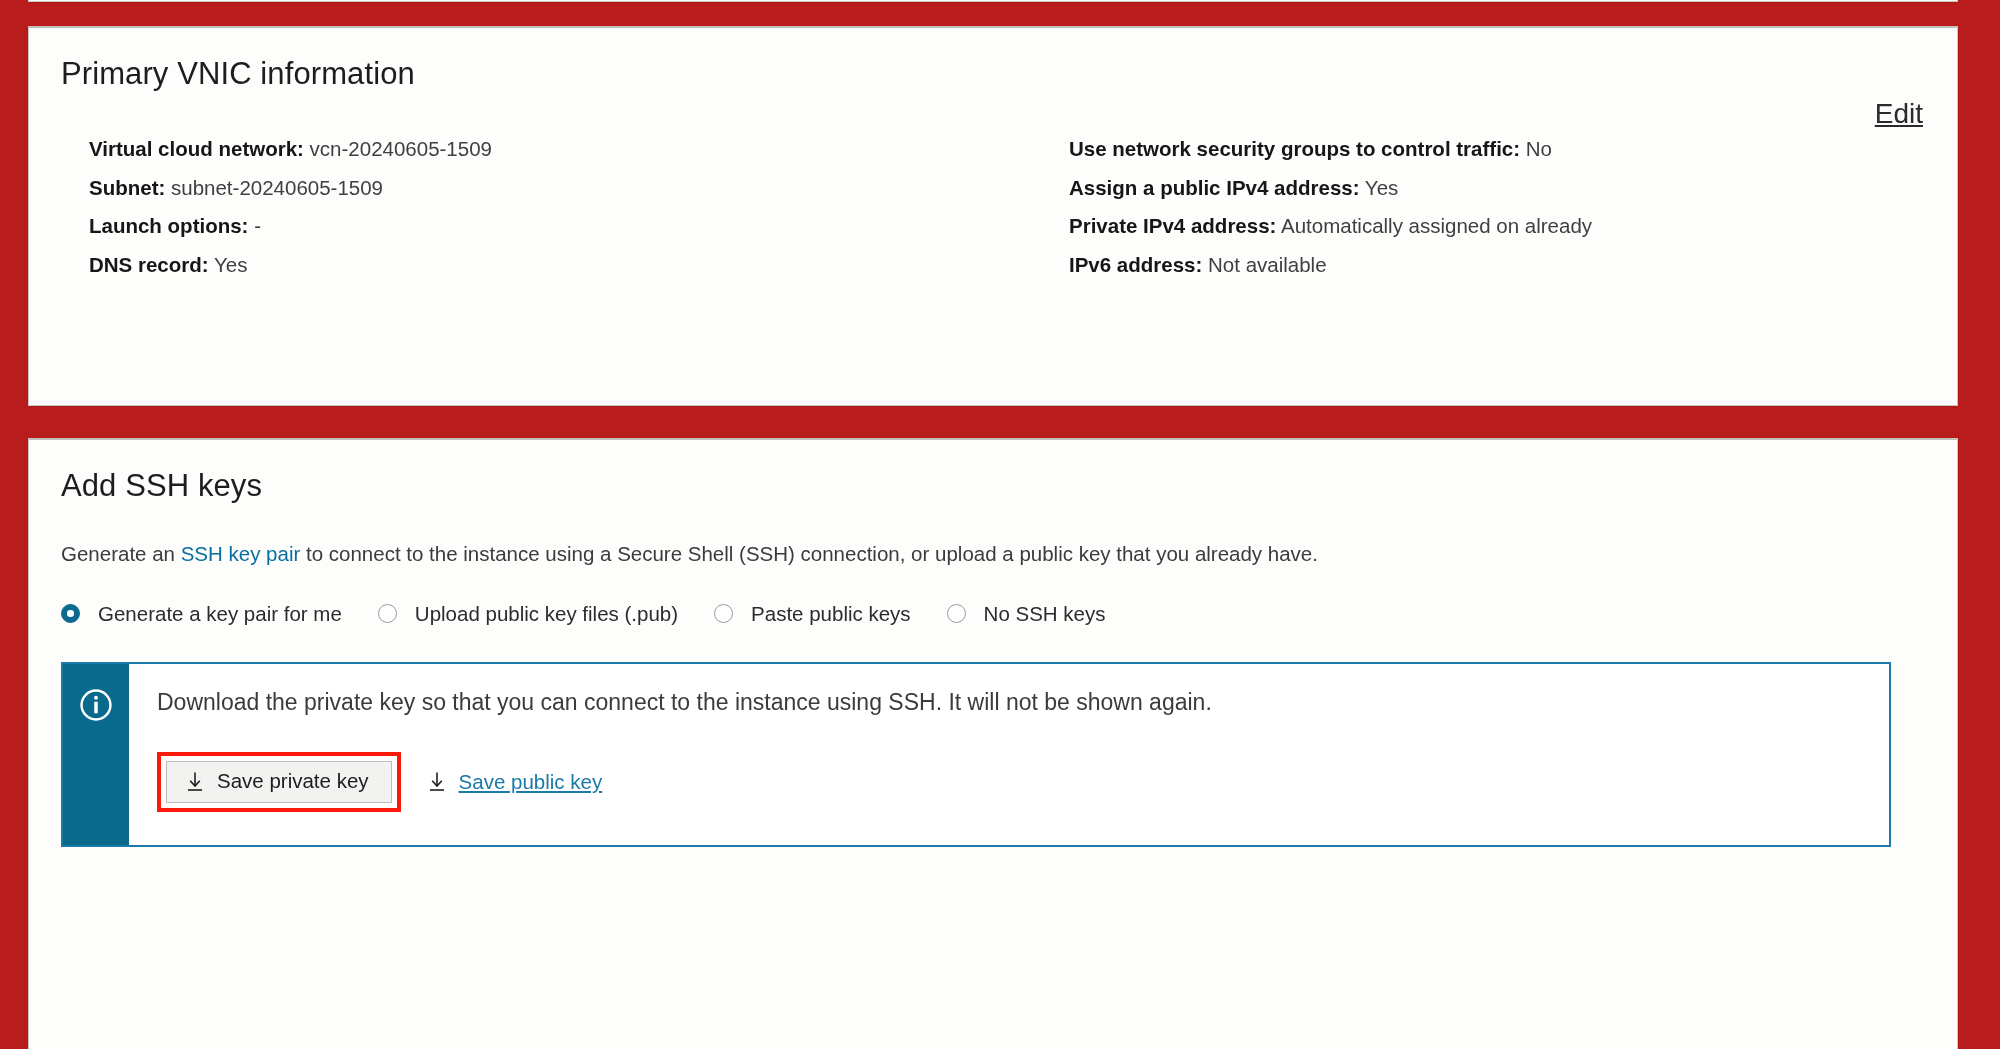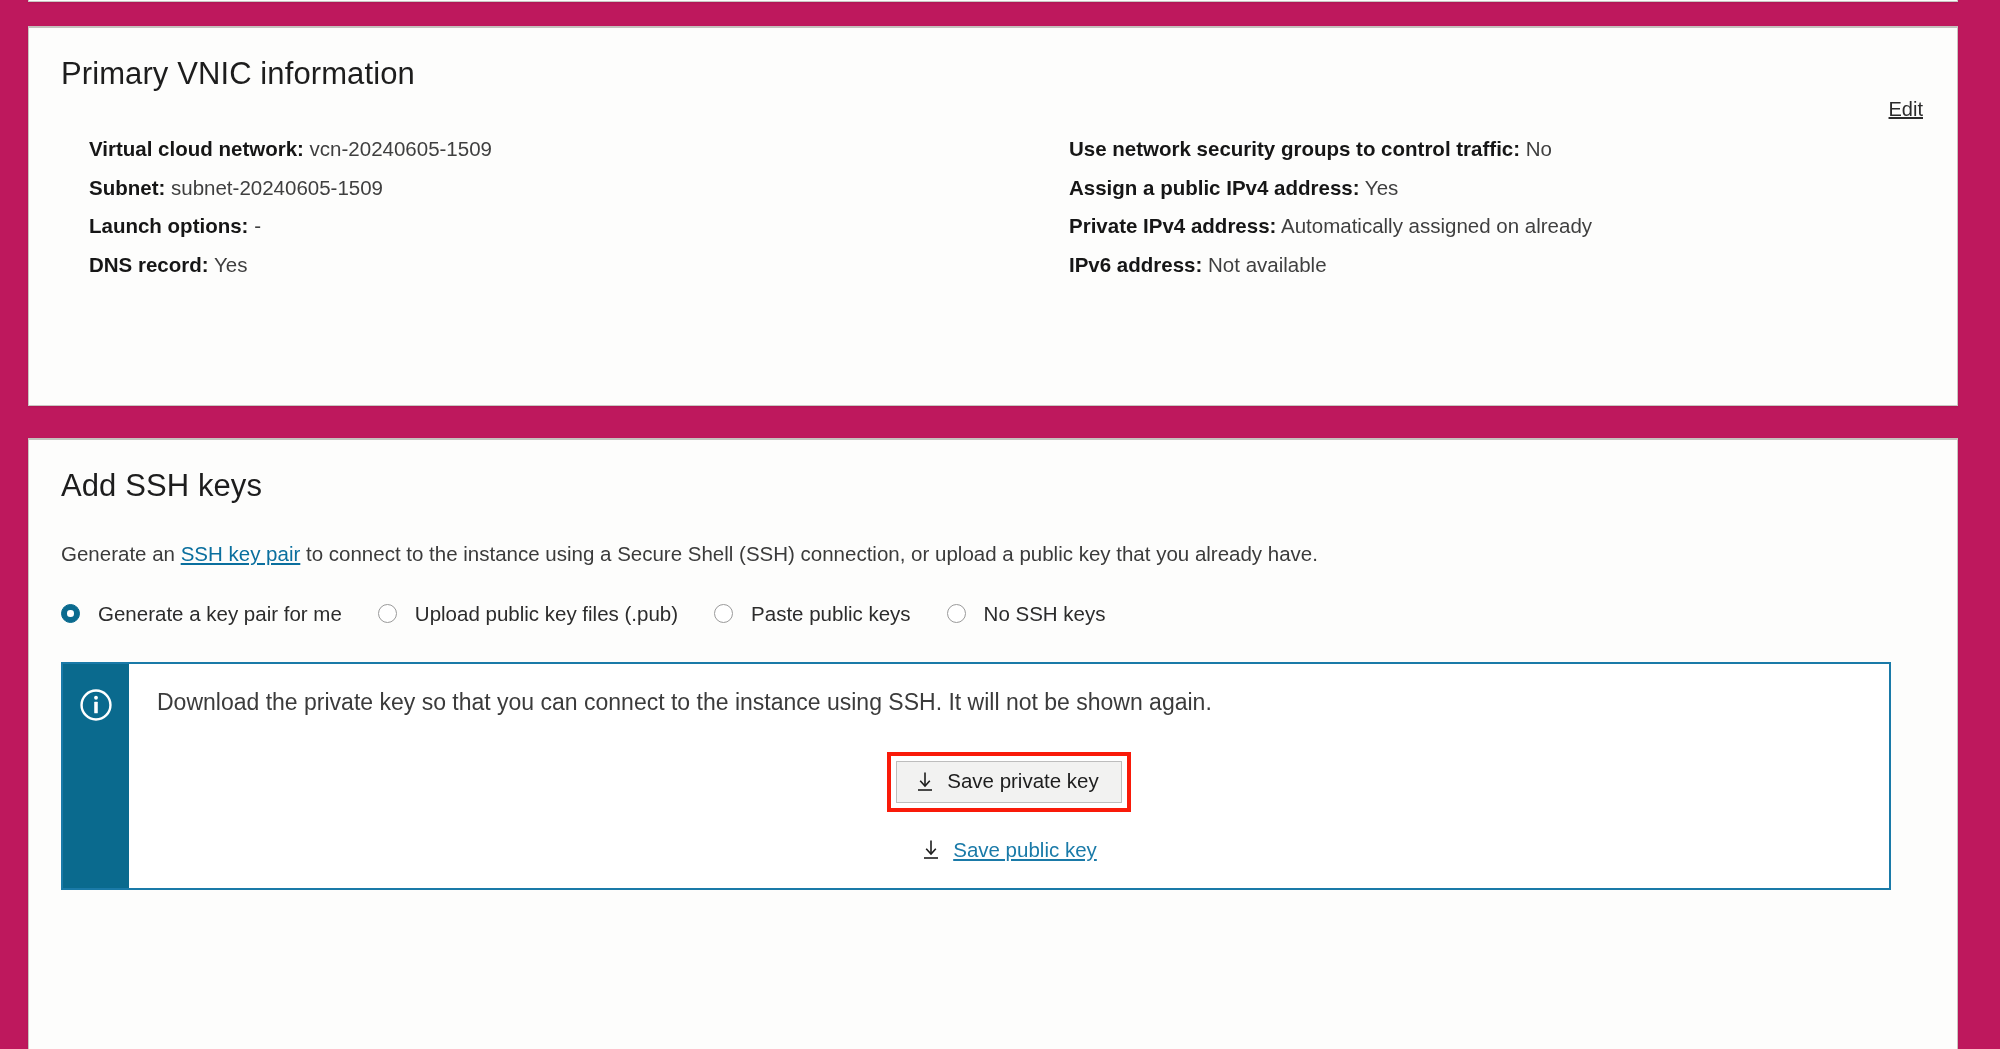--- a/index.html
+++ b/index.html
@@ -8,21 +8,21 @@
     width: 2000px; height: 1049px;
     background: #f1f0ee;
     font-family: "Liberation Sans", sans-serif;
     -webkit-font-smoothing: antialiased;
   }
   .page {
     position: relative;
     width: 2000px;
     height: 1049px;
     overflow: hidden;
-    background: #be185d;
+    background: #b91c1c;
   }
 
   
   .card {
     position: absolute;
     left: 28px;
     width: 1930px;
     background: #fdfdfc;
     border: 1px solid #c9c6c2;
     border-top: 2px solid #c4c1bd;
@@ -47,21 +47,21 @@
     color: #1d1d1d;
     letter-spacing: 0.1px;
     margin: 0;
     padding-top: 28px;
   }
 
   .edit-link {
     position: absolute;
     right: 34px;
     top: 70px;
-    font-size: 20px;
+    font-size: 28px;
     color: #2b2b2b;
     text-decoration: underline;
     cursor: pointer;
   }
 
   
   .vnic-grid {
     margin-top: 38px;
     display: flex;
     gap: 0;
@@ -81,21 +81,20 @@
 
   
   .ssh-desc {
     margin-top: 36px;
     font-size: 20.5px;
     color: #3b3b3b;
     line-height: 1.35;
   }
   .ssh-desc a {
     color: #0a6f9e;
-    text-decoration: underline;
     cursor: pointer;
   }
 
   .radio-row {
     margin-top: 34px;
     display: flex;
     align-items: center;
     gap: 36px;
   }
   .radio-opt {
@@ -160,21 +159,20 @@
     font-size: 23px;
     color: #3b3b3b;
     line-height: 1.3;
   }
 
   .key-actions {
     margin-top: 34px;
     display: flex;
     align-items: center;
     gap: 26px;
-    flex-direction: column;
   }
 
   .save-private-wrap {
     position: relative;
     display: inline-flex;
     padding: 5px;
     border: 4px solid #f91a09;
     background: transparent;
   }
   .btn-secondary {

